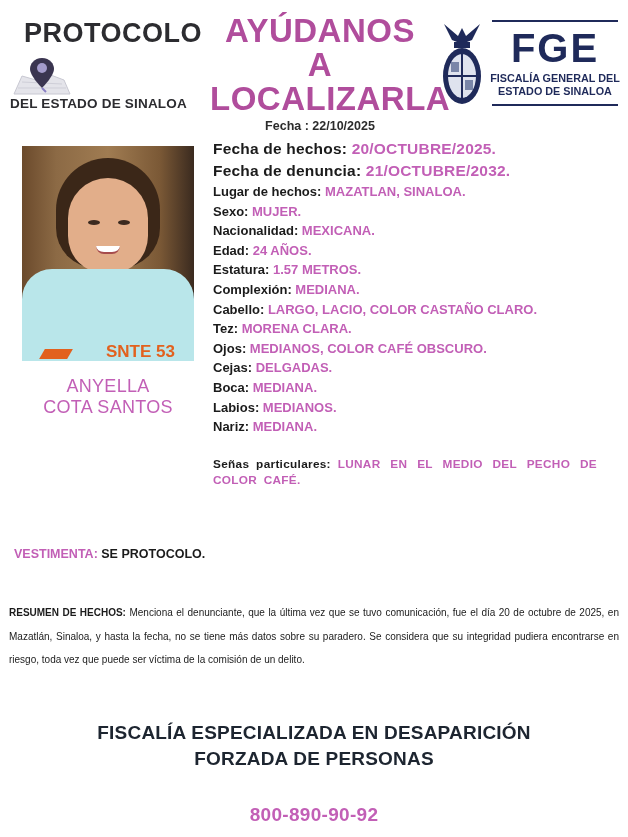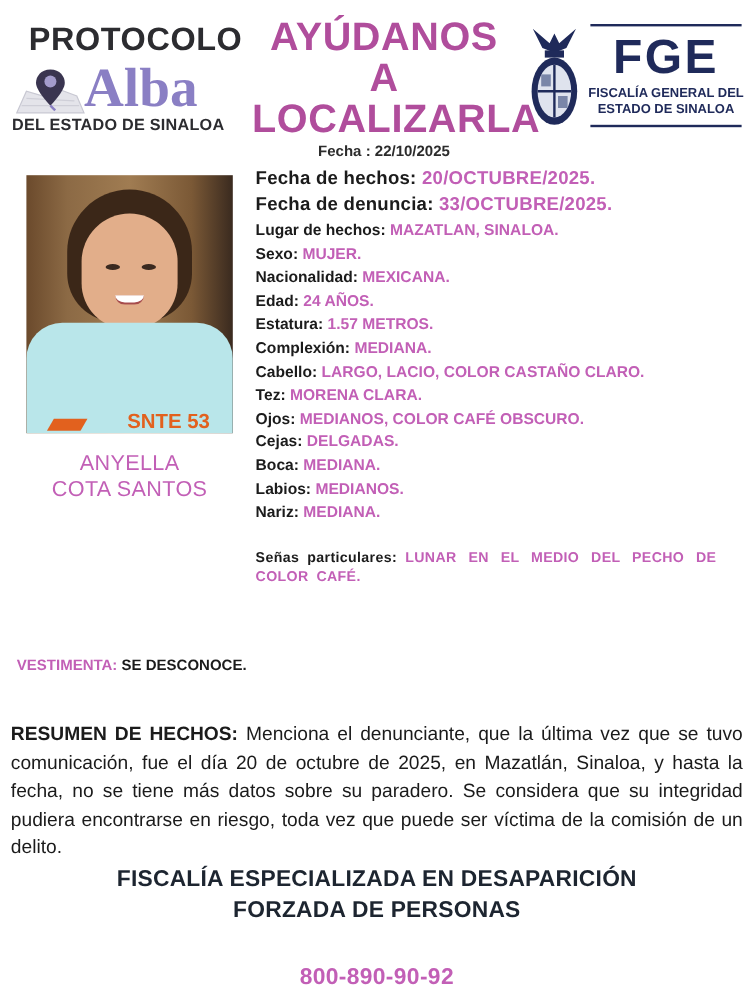--- a/index.html
+++ b/index.html
@@ -51,41 +51,40 @@
     .row.sm { font-size: 13px; line-height: 19.6px; }
 
     .senas { position: absolute; left: 213px; top: 456px; width: 384px; font-size: 11.8px; line-height: 16px; font-weight: bold; text-align: justify; letter-spacing: 0.3px; }
     .senas .lbl { color: #1b1b1b; }
     .senas .val { color: #c25fb6; word-spacing: 3px; }
 
     .vestimenta { position: absolute; left: 14px; top: 547px; font-size: 12.5px; font-weight: bold; white-space: nowrap; }
     .vestimenta .lbl { color: #c25fb6; }
     .vestimenta .val { color: #1b1b1b; }
 
-    .resumen { position: absolute; left: 9px; top: 601px; width: 610px; font-size: 16px; line-height: 23.5px; text-align: justify; color: #1b1b1b; }
+    .resumen { position: absolute; left: 9px; top: 601px; width: 610px; font-size: 10px; line-height: 23.5px; text-align: justify; color: #1b1b1b; }
     .resumen .lbl { font-weight: bold; }
 
     
     .footer { position: absolute; left: 0; top: 720px; width: 628px; text-align: center; }
     .footer .agency { font-weight: bold; font-size: 19px; line-height: 26px; color: #1d2530; letter-spacing: 0.2px; }
     .footer .phone { font-size: 19px; line-height: 25px; color: #c25fb6; font-weight: bold; letter-spacing: 0.3px; margin-top: 30px; }
   </style>
 </head>
 <body>
 
 <div class="alba-logo">
   <div class="alba-protocolo">PROTOCOLO</div>
   <svg class="alba-map" viewBox="0 0 60 42">
     <polygon points="2,40 10,22 24,26 36,20 52,26 58,40" fill="#e4e4ea" stroke="#c8c8d2" stroke-width="1"></polygon>
     <path d="M6,34 L54,34 M10,28 L50,30" stroke="#cfcfd8" stroke-width="1"></path>
     <path d="M30,4 C22,4 18,10 18,15 C18,22 30,34 30,34 C30,34 42,22 42,15 C42,10 38,4 30,4 Z" fill="#3a3550"></path>
     <circle cx="30" cy="14" r="5" fill="#a49ccc"></circle>
     <path d="M30,34 L34,38" stroke="#8a7fc4" stroke-width="2"></path>
   </svg>
-  <div class="alba-word">Alba</div>
   <div class="alba-sub">DEL ESTADO DE SINALOA</div>
 </div>
 
 <div class="center-head">
   <div class="headline">AYÚDANOS A</div>
   <div class="headline">LOCALIZARLA</div>
   <div class="report">Fecha : 22/10/2025</div>
 </div>
 
 <div class="fge-logo">
@@ -119,42 +118,42 @@
   <div class="logo-text">SNTE 53</div>
 </div>
 
 <div class="person-name">
   <div>ANYELLA</div>
   <div>COTA SANTOS</div>
 </div>
 
 <div class="details" id="details">
     <div class="row big"><span class="lbl">Fecha de hechos: </span><span class="val">20/OCTUBRE/2025.</span></div>
-    <div class="row big"><span class="lbl">Fecha de denuncia: </span><span class="val">33/OCTUBRE/2025.</span></div>
+    <div class="row big"><span class="lbl">Fecha de denuncia: </span><span class="val">21/OCTUBRE/2032.</span></div>
     <div class="row sm"><span class="lbl">Lugar de hechos: </span><span class="val">MAZATLAN, SINALOA.</span></div>
     <div class="row sm"><span class="lbl">Sexo: </span><span class="val">MUJER.</span></div>
     <div class="row sm"><span class="lbl">Nacionalidad: </span><span class="val">MEXICANA.</span></div>
     <div class="row sm"><span class="lbl">Edad: </span><span class="val">24 AÑOS.</span></div>
     <div class="row sm"><span class="lbl">Estatura: </span><span class="val">1.57 METROS.</span></div>
     <div class="row sm"><span class="lbl">Complexión: </span><span class="val">MEDIANA.</span></div>
     <div class="row sm"><span class="lbl">Cabello: </span><span class="val">LARGO, LACIO, COLOR CASTAÑO CLARO.</span></div>
     <div class="row sm"><span class="lbl">Tez: </span><span class="val">MORENA CLARA.</span></div>
     <div class="row sm"><span class="lbl">Ojos: </span><span class="val">MEDIANOS, COLOR CAFÉ OBSCURO.</span></div>
     <div class="row sm"><span class="lbl">Cejas: </span><span class="val">DELGADAS.</span></div>
     <div class="row sm"><span class="lbl">Boca: </span><span class="val">MEDIANA.</span></div>
     <div class="row sm"><span class="lbl">Labios: </span><span class="val">MEDIANOS.</span></div>
     <div class="row sm"><span class="lbl">Nariz: </span><span class="val">MEDIANA.</span></div>
   </div>
 
 <div class="senas">
   <span class="lbl">Señas particulares: </span><span class="val">LUNAR EN EL MEDIO DEL PECHO DE COLOR CAFÉ.</span>
 </div>
 
 <div class="vestimenta">
-  <span class="lbl">VESTIMENTA: </span><span class="val">SE DESCONOCE.</span>
+  <span class="lbl">VESTIMENTA: </span><span class="val">SE PROTOCOLO.</span>
 </div>
 
 <div class="resumen">
   <span class="lbl">RESUMEN DE HECHOS:</span><span> Menciona el denunciante, que la última vez que se tuvo comunicación, fue el día 20 de octubre de 2025, en Mazatlán, Sinaloa,  y hasta la fecha, no se tiene más datos sobre su paradero. Se considera que su integridad pudiera encontrarse en riesgo, toda vez que puede ser víctima de la comisión de un delito.</span>
 </div>
 
 <div class="footer">
   <div class="agency">FISCALÍA ESPECIALIZADA EN DESAPARICIÓN</div>
   <div class="agency">FORZADA DE PERSONAS</div>
   <div class="phone">800-890-90-92</div>

